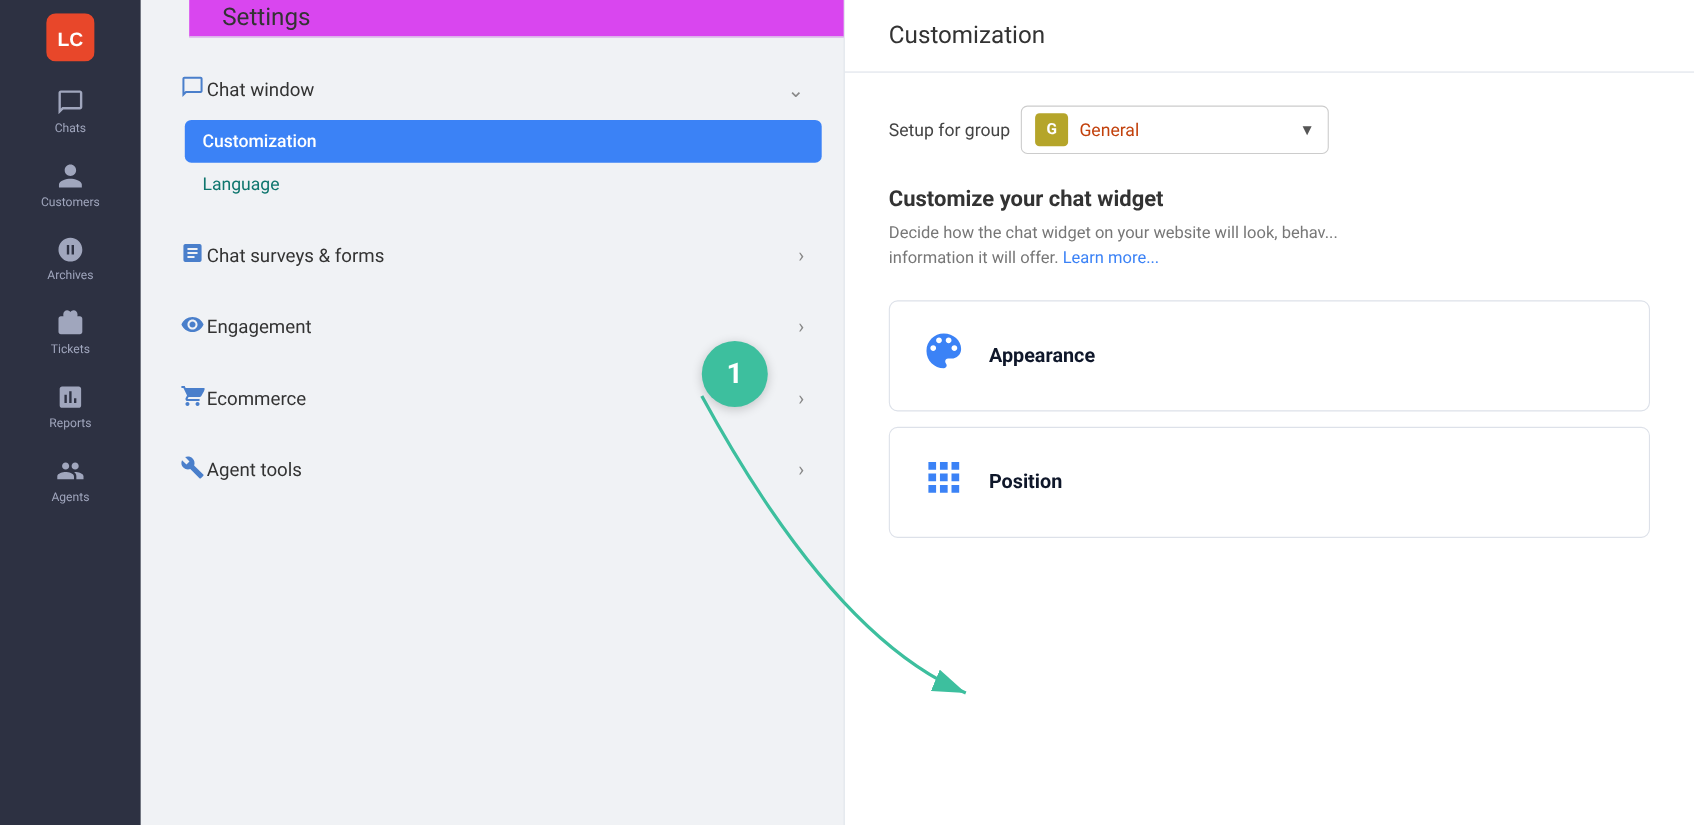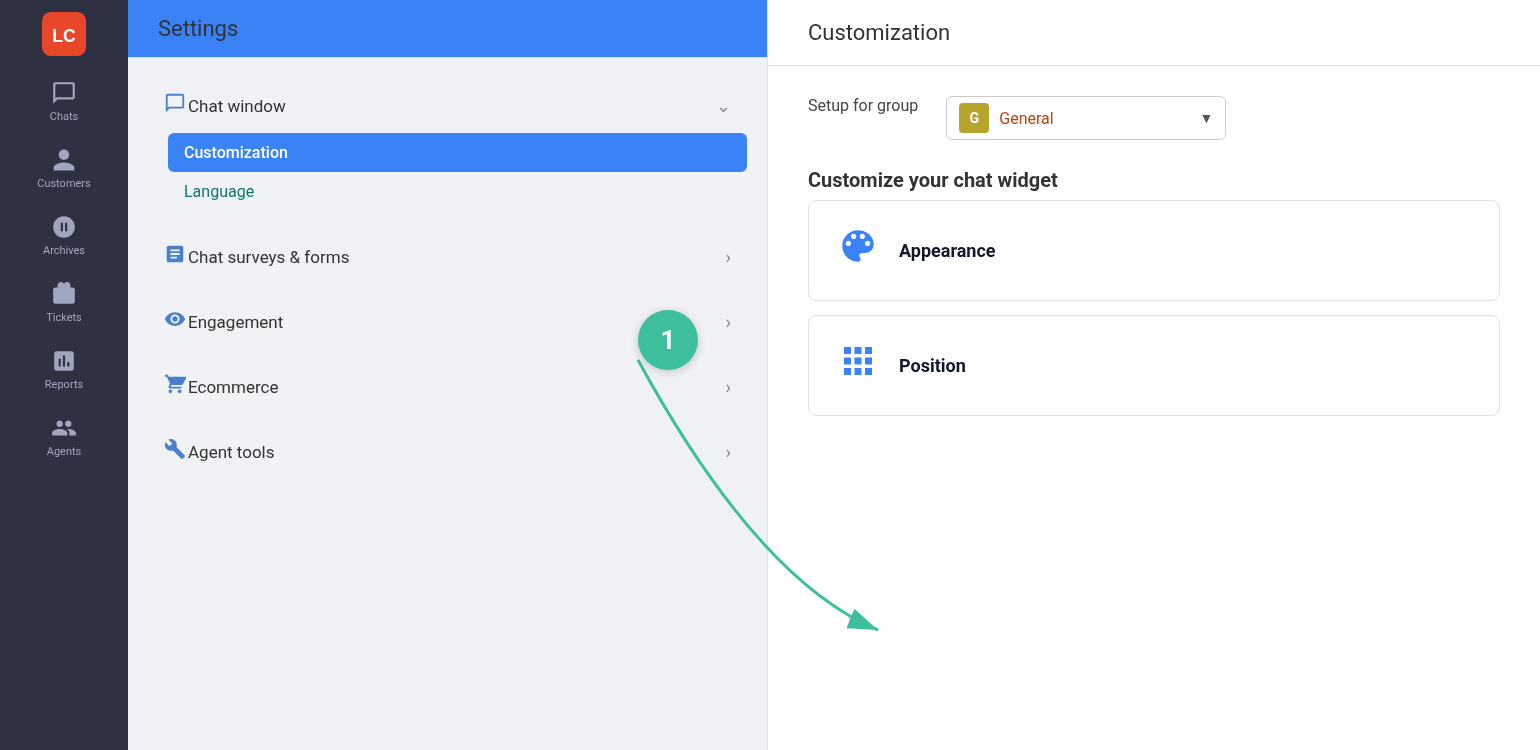--- a/index.html
+++ b/index.html
@@ -42,26 +42,27 @@
     
     .settings-panel {
       width: 640px;
       background: #f0f2f5;
       border-right: 1px solid #dde1e9;
       flex-shrink: 0;
       display: flex;
       flex-direction: column;
     }
     .settings-panel-header {
-      padding: 16px 30px;
+      padding: 4px 30px;
       font-size: 22px;
       font-weight: 400;
       color: #333;
       border-bottom: 1px solid #dde1e9;
-      background: #3b82f6;
+      background: #d946ef;
+      margin-left: 44px;
     }
     .settings-content {
       padding: 20px 20px;
       overflow-y: auto;
     }
 
     
     .menu-section {
       margin-bottom: 10px;
     }
@@ -110,21 +111,22 @@
       border-bottom: 1px solid #dde1e9;
     }
     .customization-content {
       padding: 30px 40px;
       overflow-y: auto;
     }
 
     
     .setup-group-bar {
       display: flex;
-      gap: 28px;
+      align-items: center;
+      gap: 10px;
       margin-bottom: 28px;
     }
     .setup-group-label {
       font-size: 16px;
       color: #444;
       white-space: nowrap;
     }
     .group-select-wrapper {
       display: flex;
       align-items: center;
@@ -360,20 +362,24 @@
         <div class="group-select-wrapper">
           <div class="group-avatar">
             <span>G</span>
           </div>
           <span class="group-name">General</span>
           <span class="dropdown-arrow">▼</span>
         </div>
       </div>
 
       <div class="widget-title">Customize your chat widget</div>
+      <div class="widget-desc">
+        <span>Decide how the chat widget on your website will look, behav...<br>information it will offer. </span>
+        <a href="#">Learn more...</a>
+      </div>
 
       <div class="card">
         <span class="card-icon">
           <svg width="42" height="42" viewBox="0 0 24 24" fill="#3b82f6">
             <path d="M12 3c-4.97 0-9 4.03-9 9s4.03 9 9 9c.83 0 1.5-.67 1.5-1.5 0-.39-.15-.74-.39-1.01-.23-.26-.38-.61-.38-.99 0-.83.67-1.5 1.5-1.5H16c2.76 0 5-2.24 5-5 0-4.42-4.03-8-9-8zm-5.5 9c-.83 0-1.5-.67-1.5-1.5S5.67 9 6.5 9 8 9.67 8 10.5 7.33 12 6.5 12zm3-4C8.67 8 8 7.33 8 6.5S8.67 5 9.5 5s1.5.67 1.5 1.5S10.33 8 9.5 8zm5 0c-.83 0-1.5-.67-1.5-1.5S13.67 5 14.5 5s1.5.67 1.5 1.5S15.33 8 14.5 8zm3 4c-.83 0-1.5-.67-1.5-1.5S16.67 9 17.5 9s1.5.67 1.5 1.5-.67 1.5-1.5 1.5z"></path>
           </svg>
         </span>
         <span class="card-title">Appearance</span>
       </div>
 

